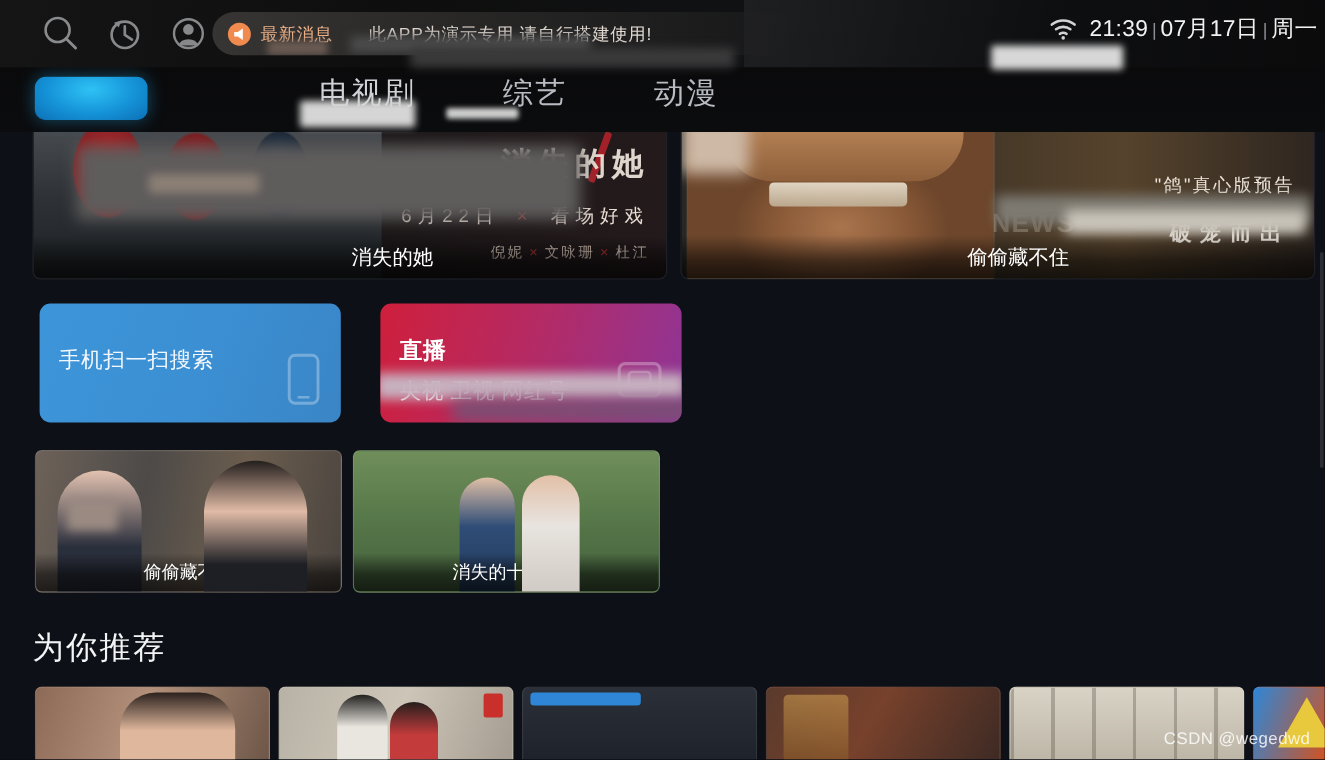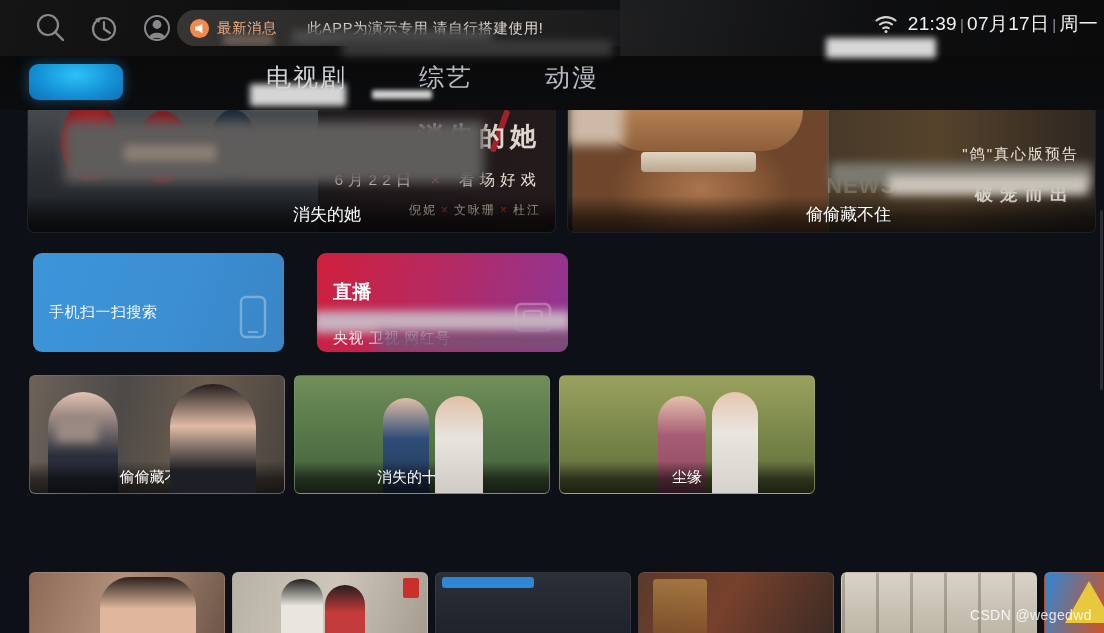--- a/index.html
+++ b/index.html
@@ -104,21 +104,21 @@
   .h2-teeth{position:absolute;left:68px;top:55px;width:115px;height:20px;background:linear-gradient(180deg,#e8e0cf,#bfae94);border-radius:4px;opacity:.92;}
   .h2-hand1{position:absolute;left:30px;top:6px;width:200px;height:48px;background:linear-gradient(180deg,#b98457,#8d5f3a);border-radius:0 0 40px 40px;}
   .h2-sub1 { position:absolute; right:16px; top:44px; color:#efe6db; font-size:15px; letter-spacing:2px; }
   .h2-sub2 { position:absolute; right:20px; bottom:26px; color:#e9e3da; font-size:18px; letter-spacing:7px; font-weight:bold;}
   .h2-news { position:absolute; left:258px; top:72px; color:rgba(210,200,185,.32); font-size:22px; font-weight:bold; letter-spacing:1px;}
 
   
   .cards-row { position:absolute; top:153px; left:33px; display:flex; gap:33px; }
   .qcard { width:251px; height:99px; border-radius:9px; position:relative; overflow:hidden; padding:26px 0 0 16px; }
   .qcard h3 { color:#fff; font-size:19px; font-weight:bold; letter-spacing:.5px; }
-  .qcard p { color:rgba(255,255,255,.93); font-size:15px; margin-top:24px; letter-spacing:.5px; }
+  .qcard p { color:rgba(255,255,255,.93); font-size:18px; margin-top:9px; letter-spacing:.5px; }
   .qcard .qicon { position:absolute; right:12px; bottom:8px; opacity:.30; }
   .c-orange { background:linear-gradient(110deg,#e8772c 0%,#e55f28 55%,#e04526 100%); }
   .c-pink   { background:linear-gradient(110deg,#d0519f 0%,#d9529a 40%,#cf4a86 100%); }
   .c-blue   { background:linear-gradient(110deg,#3d95d9 0%,#3b8fd2 55%,#3a85c6 100%); }
   .c-red    { background:linear-gradient(105deg,#cf1f3c 0%,#b52a63 48%,#8e3597 100%); }
 
   
   .thumbs-row { position:absolute; top:275px; left:29px; display:flex; gap:9px; }
   .thumb { width:256px; height:119px; border-radius:6px; position:relative; overflow:hidden;
            border:1px solid rgba(255,255,255,.10); }
@@ -309,25 +309,23 @@
     </div>
 
     <div class="thumbs-row">
       <div class="thumb t1">
         <div class="blur" style="left:26px; top:40px; width:42px; height:26px; background:#9a8a82; filter:blur(4px);"></div>
         <div class="tt">偷偷藏不住</div>
       </div>
       <div class="thumb t3">
         <div class="tt">消失的十一层</div>
       </div>
-      <div class="thumb t4">
-        <div class="tt">尘缘</div>
-      </div>
-    </div>
-
+    </div>
+
+    <div class="sec-title">为你推荐</div>
 
     <div class="posters-row">
       <div class="poster p1"></div>
       <div class="poster p2">
         <div class="p2-badge"></div>
       </div>
       <div class="poster p3">
         <div class="p3-tag"></div>
       </div>
       <div class="poster p4"></div>

